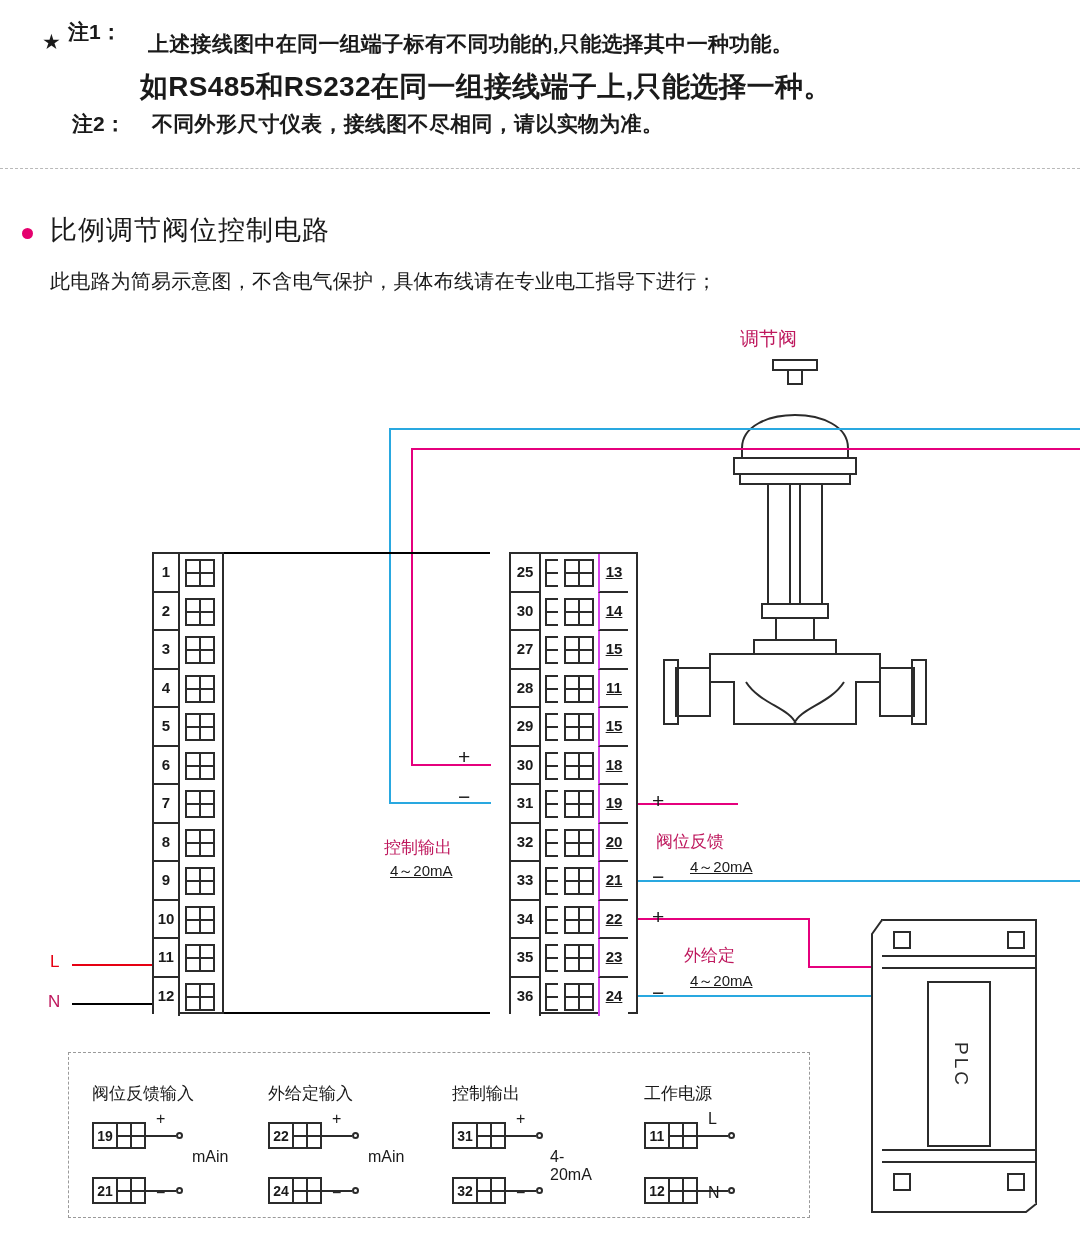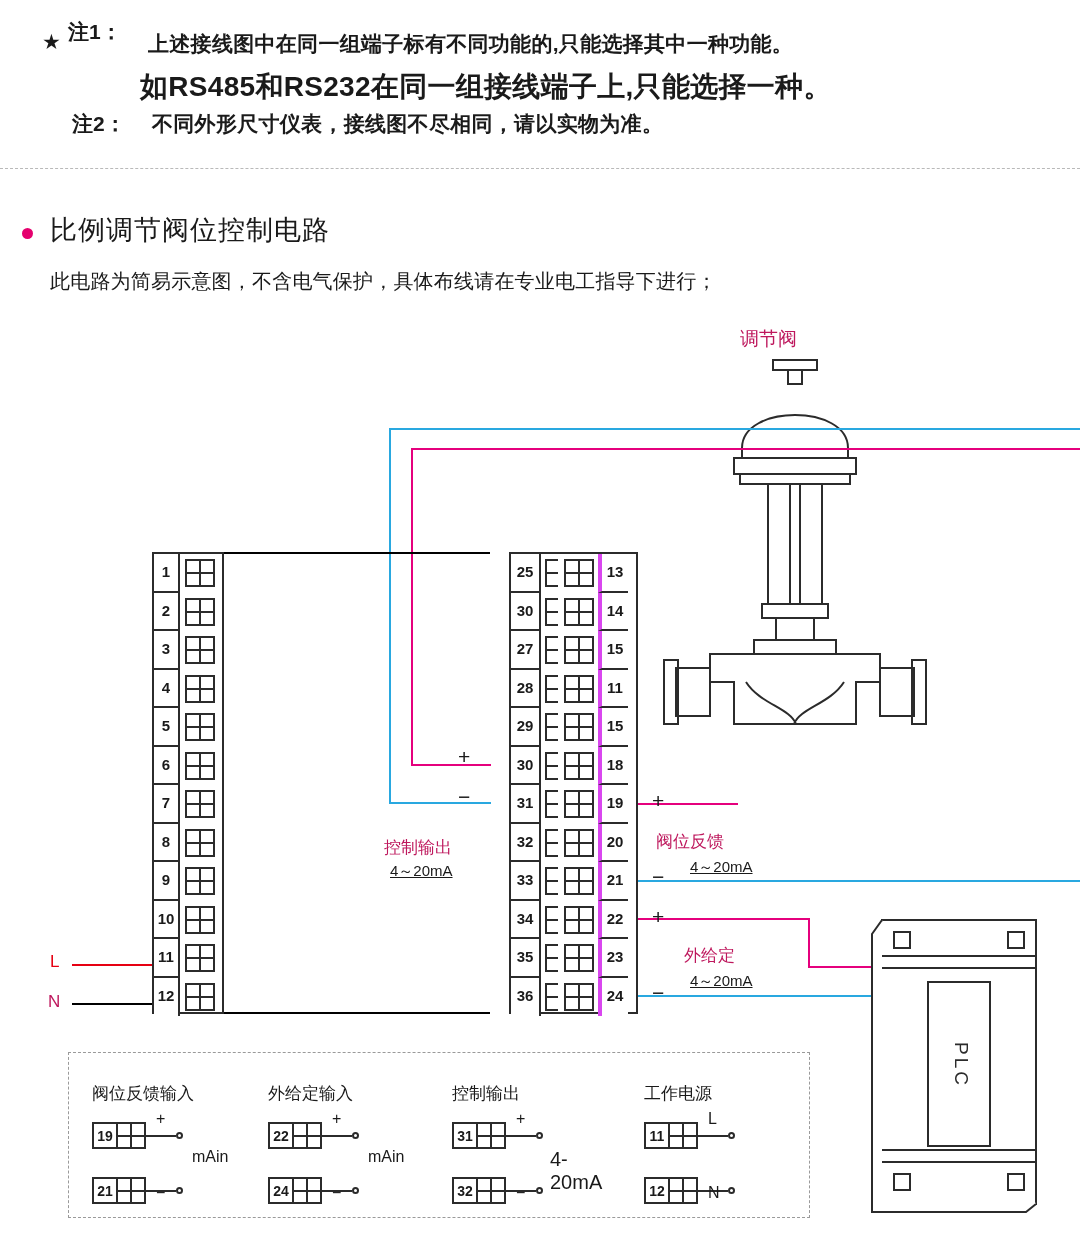--- a/index.html
+++ b/index.html
@@ -24,21 +24,21 @@
   
   .lbl{position:absolute;font-size:17px;color:#be185d;}
   .lbl-sm{position:absolute;font-size:15px;color:#1a1a1a;text-decoration:underline;}
   .sign{position:absolute;font-size:21px;color:#1a1a1a;line-height:1;}
 
   
   .tblock{position:absolute;border:2px solid #2b2b2b;background:#fff;box-sizing:border-box;}
   .trow{position:relative;height:37px;box-sizing:border-box;display:flex;align-items:center;}
   .tnum{width:26px;text-align:center;font-size:15px;font-weight:bold;border-right:2px solid #2b2b2b;border-bottom:2px solid #2b2b2b;height:37px;line-height:35px;box-sizing:border-box;background:#fff;}
   .tnum.last{border-bottom:none;}
-  .tnum.right{border-right:none;border-left:4px solid #d946ef;}
+  .tnum.right{border-right:none;border-left:2px solid #d946ef;text-decoration:underline;}
   .screw{width:30px;height:28px;border:2px solid #2b2b2b;box-sizing:border-box;position:relative;margin-left:4px;}
   .screw:before{content:"";position:absolute;left:50%;top:-2px;bottom:-2px;width:2px;background:#2b2b2b;transform:translateX(-1px);}
   .screw:after{content:"";position:absolute;top:50%;left:-2px;right:-2px;height:2px;background:#2b2b2b;transform:translateY(-1px);}
 
   
   #left-block{left:152px;top:552px;width:72px;height:462px;}
   #left-block .trow{height:38.5px;}
   #left-block .tnum{height:38.5px;line-height:36px;width:26px;}
   #left-block .screw{margin-left:5px;}
 
@@ -378,21 +378,21 @@
 
 <div class="lg-title" style="left:452px;top:1082px;">控制输出</div>
 <div class="mini-term" style="left:452px;top:1122px;">
   <div class="mini-row">
     <div class="mini-num">31</div>
     <div class="mini-screw"></div>
     <div class="mini-lead"></div>
     <div class="mini-dot"></div>
   </div>
   <div style="position:absolute;left:64px;top:-12px;font-size:16px;">+</div>
-  <div style="position:absolute;left:98px;top:26px;font-size:20px;">4-20mA</div>
+  <div style="position:absolute;left:98px;top:26px;font-size:16px;">4-20mA</div>
   <div class="mini-row" style="margin-top:28px;">
     <div class="mini-num">32</div>
     <div class="mini-screw"></div>
     <div class="mini-lead"></div>
     <div class="mini-dot"></div>
   </div>
   <div style="position:absolute;left:64px;top:62px;font-size:16px;">−</div>
 </div>
 
 <div class="lg-title" style="left:644px;top:1082px;">工作电源</div>

